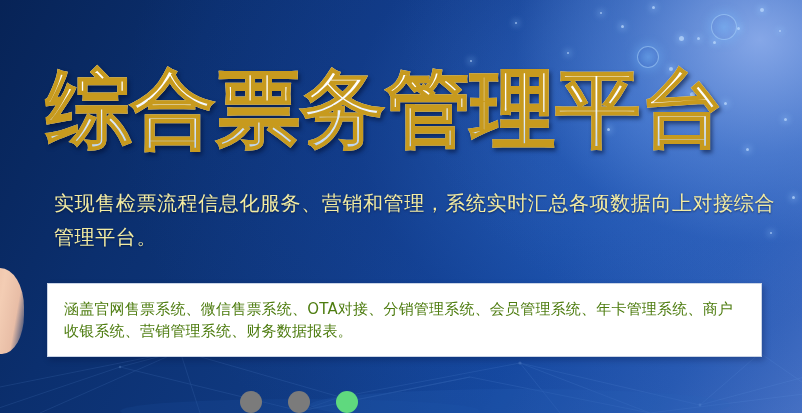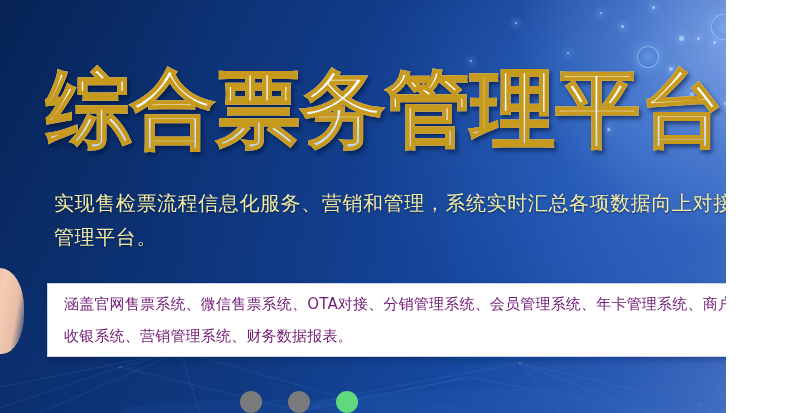--- a/index.html
+++ b/index.html
@@ -5,21 +5,21 @@
   * { margin:0; padding:0; box-sizing:border-box; }
   html, body {
     width: 802px;
     height: 413px;
     overflow: hidden;
     font-family: "Liberation Sans", "DejaVu Sans", sans-serif;
   }
 
   .slide {
     position: relative;
-    width: 726px;
+    width: 802px;
     height: 413px;
     overflow: hidden;
     background:
       radial-gradient(ellipse 360px 300px at 760px 40px, rgba(150,180,240,0.85) 0%, rgba(110,150,225,0.45) 38%, rgba(60,100,190,0.10) 68%, rgba(0,0,0,0) 100%),
       radial-gradient(ellipse 520px 420px at 640px 120px, rgba(60,120,220,0.55) 0%, rgba(30,80,190,0.20) 55%, rgba(0,0,0,0) 100%),
       linear-gradient(117deg, #072356 0%, #0b2f6e 22%, #103a82 48%, #14479a 68%, #2a5cb0 86%, #4a74c4 100%);
     text-decoration: underline;
   }
 
   
@@ -89,22 +89,22 @@
     background: #ffffff;
     border: 1px solid #c9d4e6;
     box-shadow: 2px 3px 6px rgba(0,10,45,0.28);
     display:flex;
     align-items:center;
   }
   .card-text {
     padding: 0 16px;
     font-family: "DejaVu Sans", "Liberation Sans", sans-serif;
     font-size: 15px;
-    line-height: 32px;
-    color: #701a75;
+    line-height: 22px;
+    color: #4d7c0f;
     letter-spacing: .2px;
   }
 
   
   .person {
     position:absolute;
     left: -20px;
     top: 268px;
     width: 44px;
     height: 86px;

